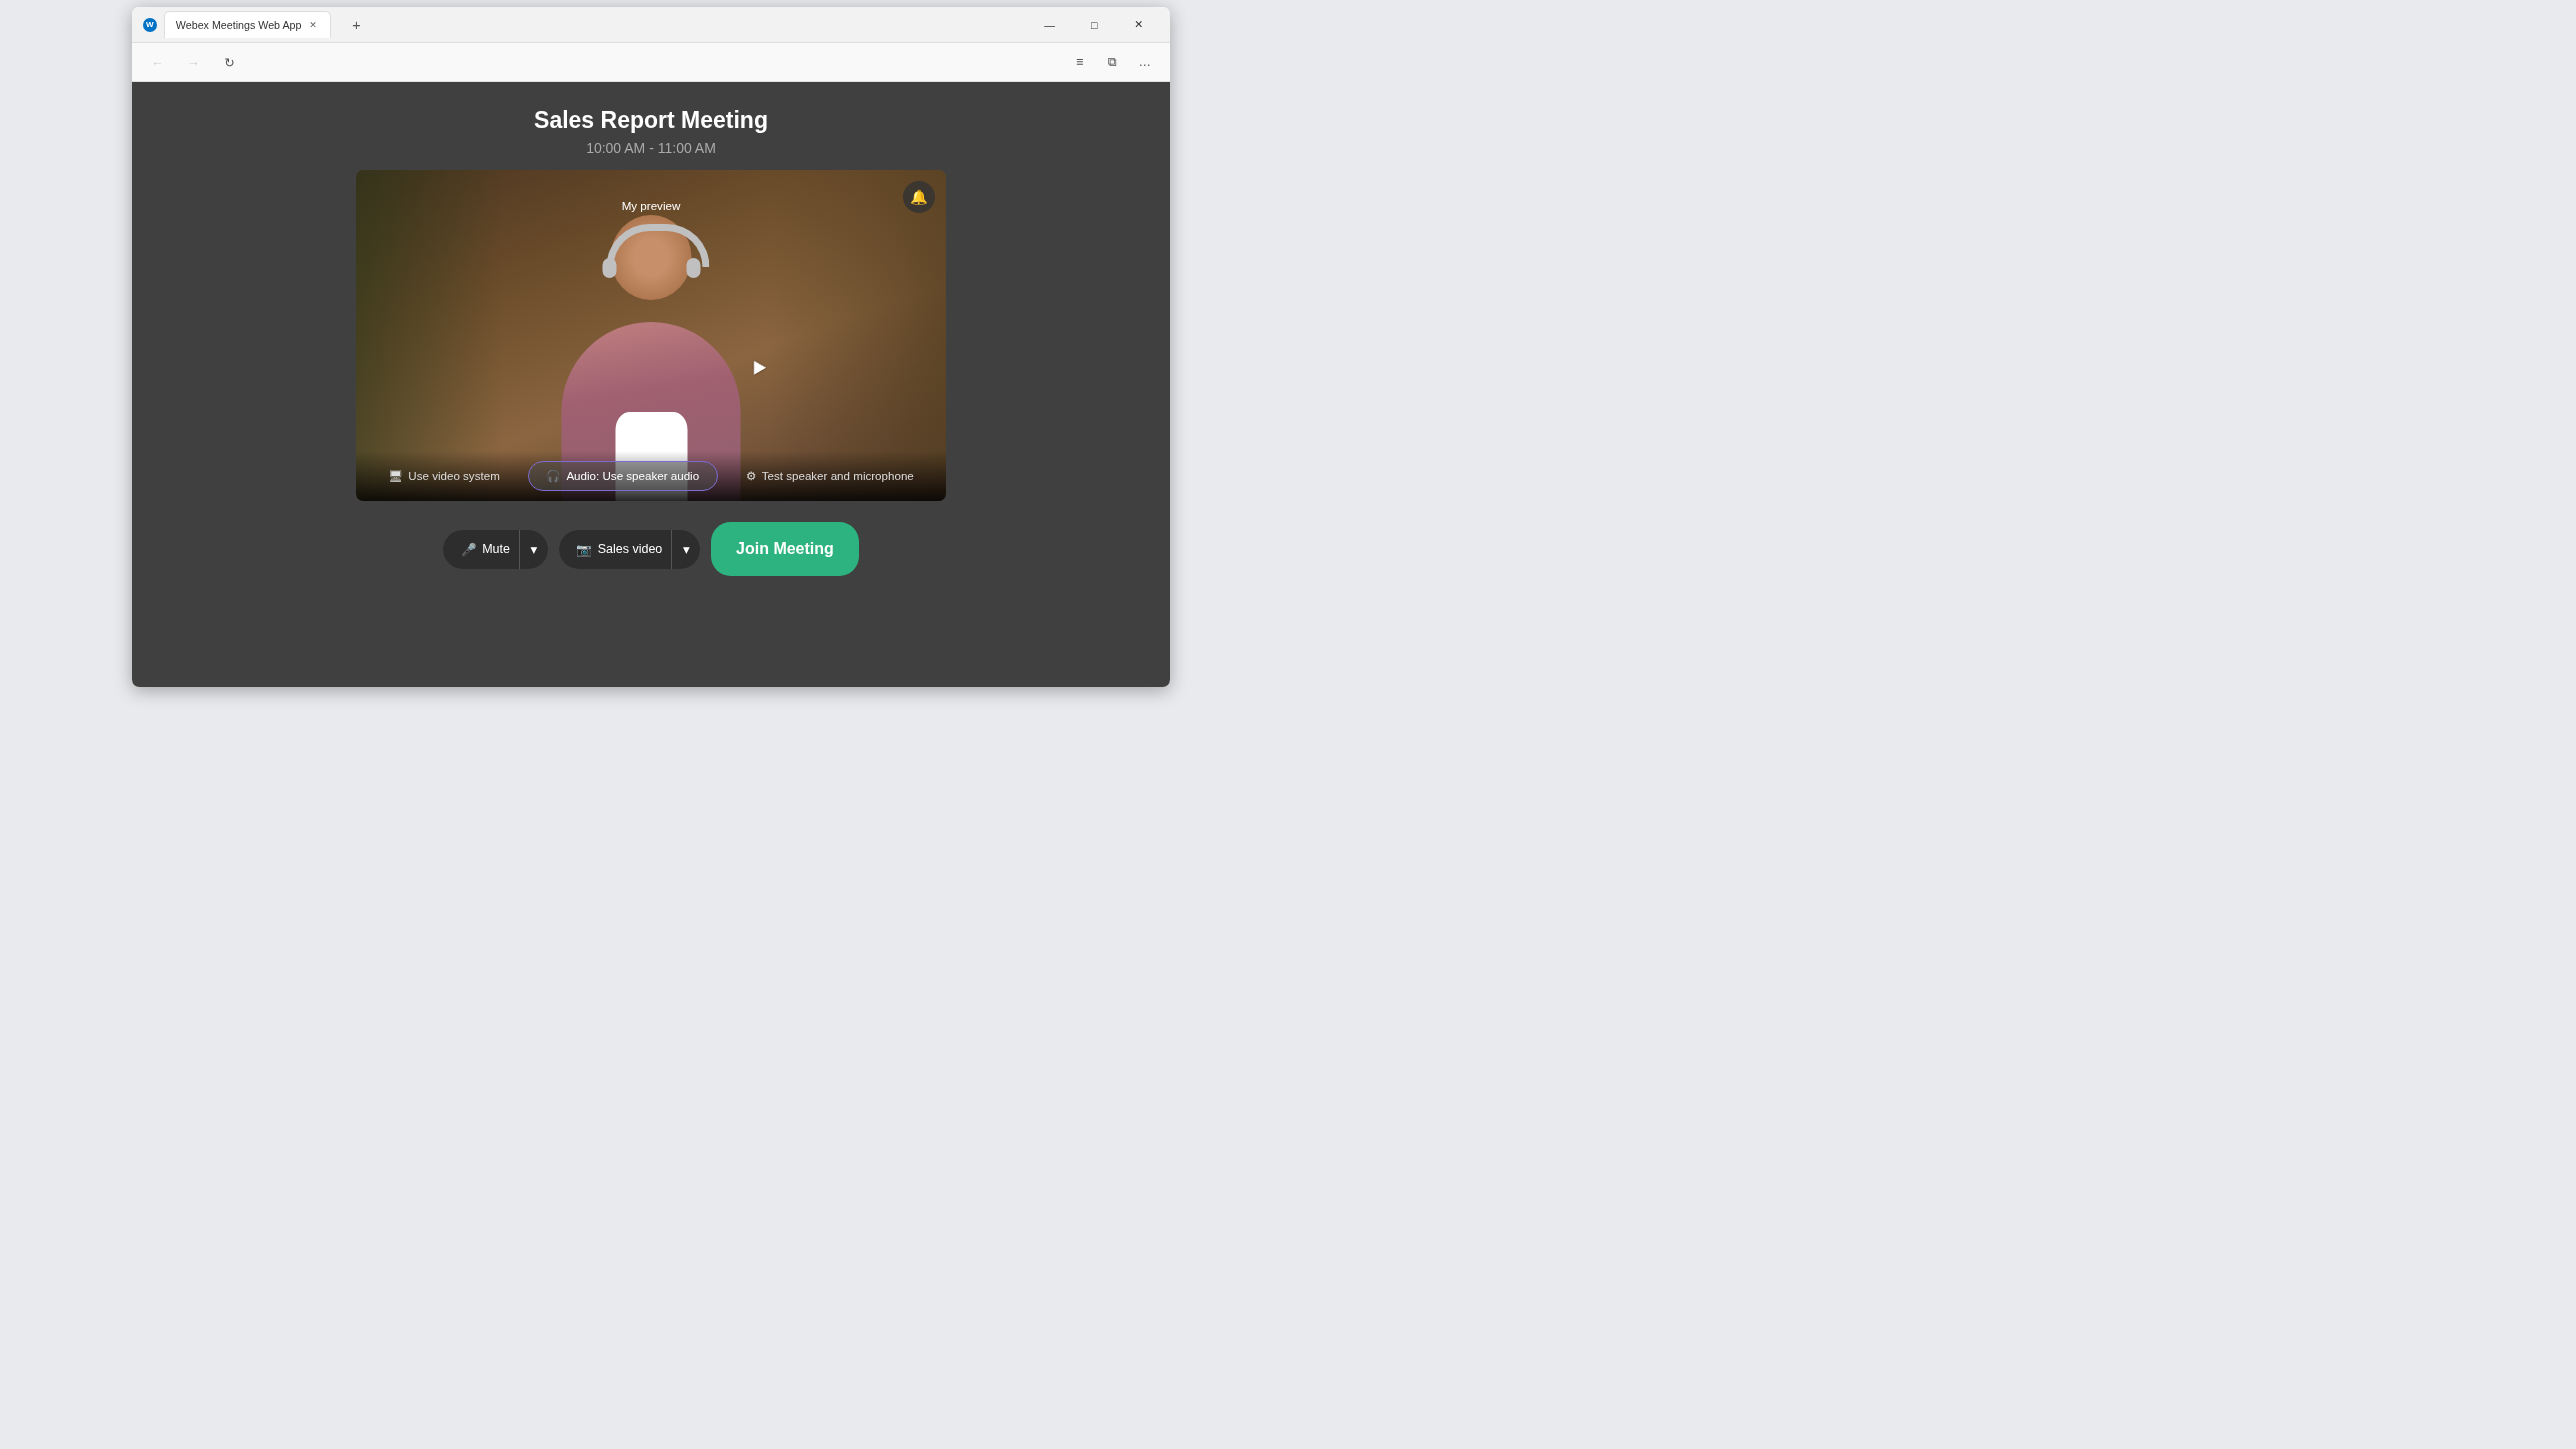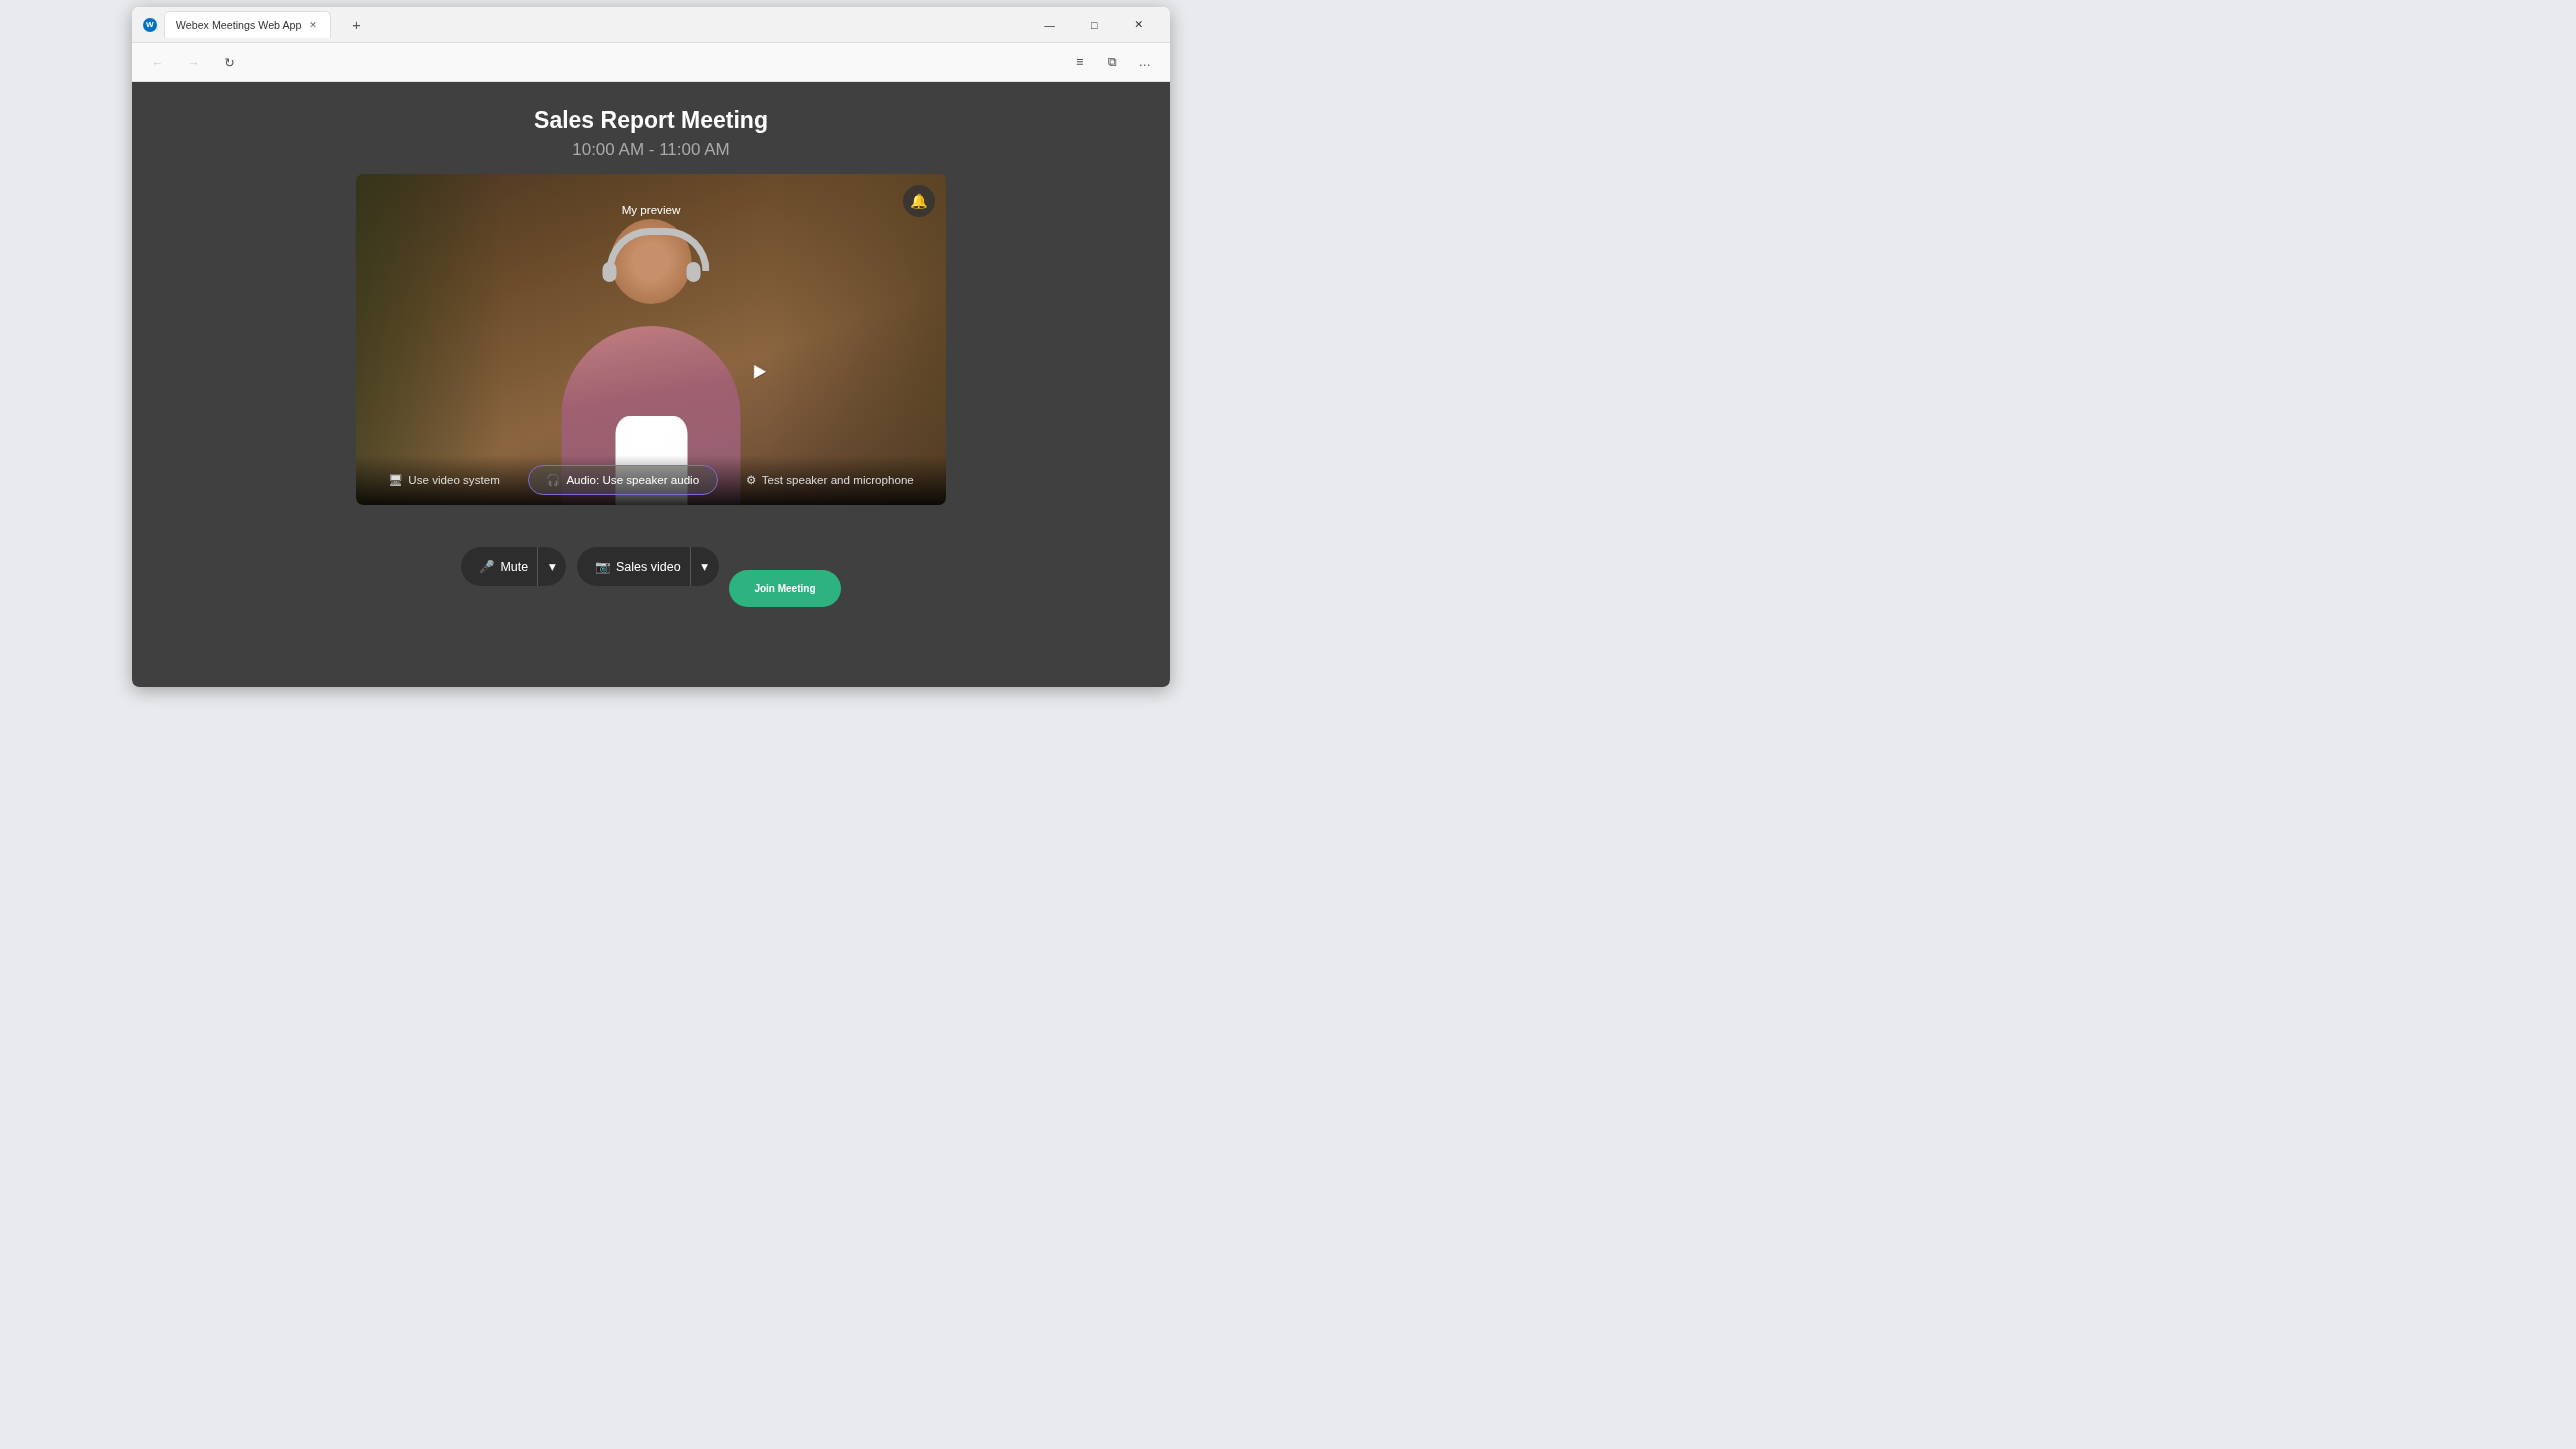--- a/index.html
+++ b/index.html
@@ -169,21 +169,21 @@
     }
 
     .meeting-title {
       font-size: 23px;
       font-weight: 600;
       color: #ffffff;
       margin-bottom: 5.4px;
     }
 
     .meeting-time {
-      font-size: 17px;
+      font-size: 14px;
       color: #aaaaaa;
     }
 
     
     .video-container {
       width: 590px;
       height: 331px;
       position: relative;
       border-radius: 7.2px;
       overflow: hidden;
@@ -405,30 +405,29 @@
       background: #2d2d2d;
       border: none;
       border-left: 0.9px solid #555;
       color: white;
       cursor: pointer;
       display: flex;
       align-items: center;
     }
 
     .join-btn {
-      height: 37px;
+      height: 54px;
       background: #2db37f;
       border: none;
       border-radius: 19.7px;
       color: white;
-      font-size: 10px;
+      font-size: 16px;
       font-weight: 600;
       cursor: pointer;
       padding: 0 25px;
-      margin-top: 44px;
     }
 
     
     .cursor-pos {
       position: absolute;
       bottom: 123px;
       left: 394px;
       width: 18px;
       height: 18px;
       z-index: 1000;

